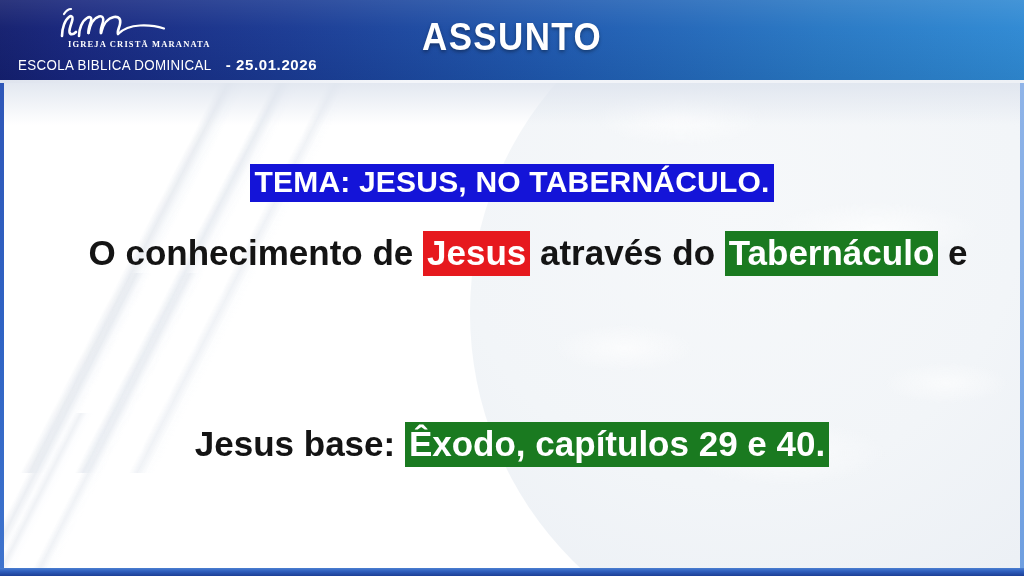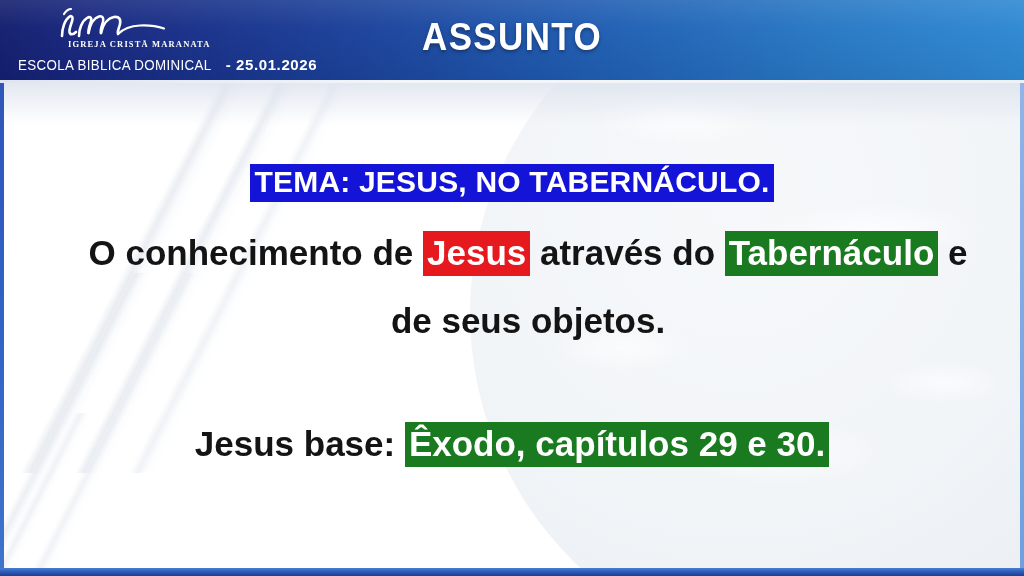--- a/index.html
+++ b/index.html
@@ -342,24 +342,21 @@
     <div class="content">
 
       <div class="tema-row">
         <span class="tema-hl">TEMA: JESUS, NO TABERNÁCULO.</span>
       </div>
 
       <div class="para para-line1">
         <span>O conhecimento de </span><span class="hl-red">Jesus</span><span> através do </span><span class="hl-green">Tabernáculo</span><span> e</span>
       </div>
 
-      <div class="para para-line2">
-        <span>de seus objetos.</span>
-      </div>
 
       <div class="textobase">
-        <span>Jesus base: </span><span class="hl-green">Êxodo, capítulos 29 e 30.</span>
+        <span>Jesus base: </span><span class="hl-green">Êxodo, capítulos 29 e 40.</span>
       </div>
 
     </div>
   </div>
 
 </div>
 
 </body></html>

